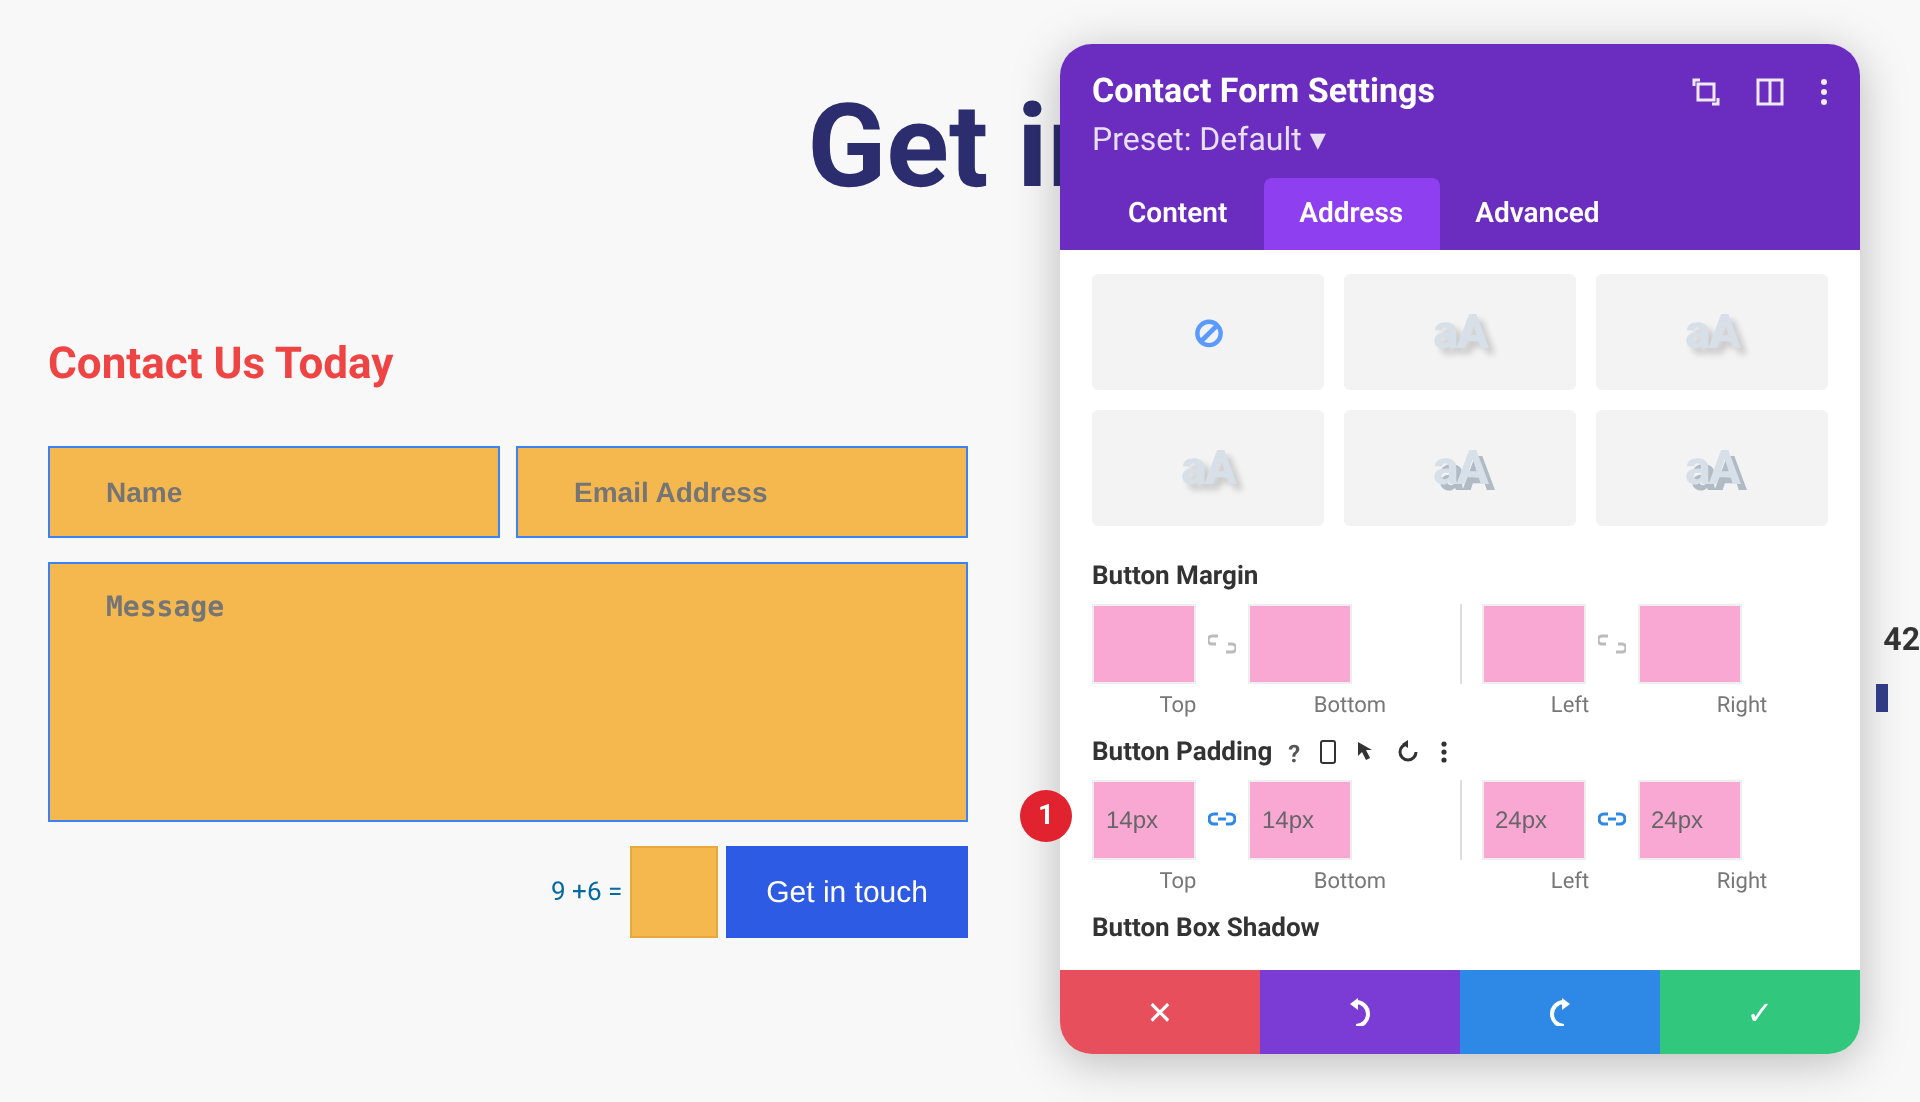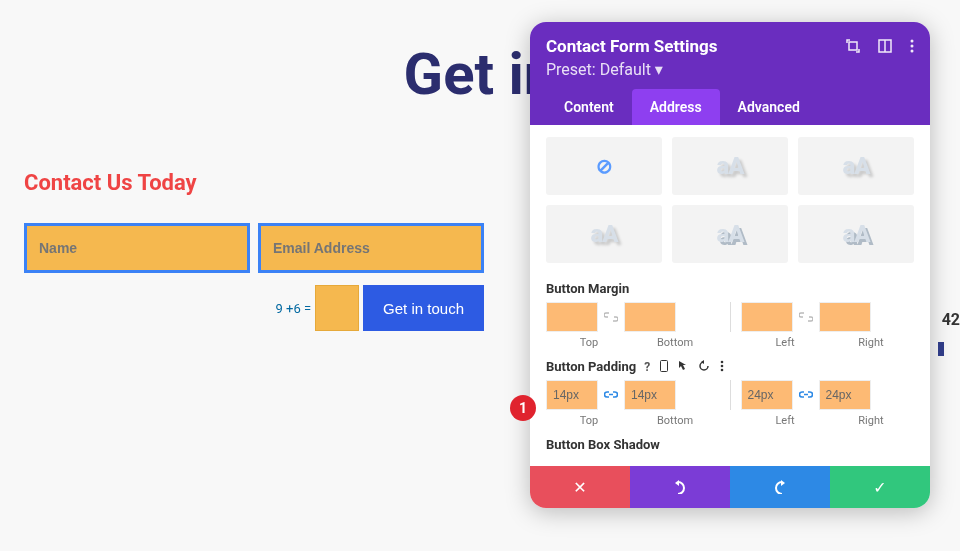--- a/index.html
+++ b/index.html
@@ -26,22 +26,22 @@
   }
   .form-heading {
     color: #ef4444;
     font-size: 22px;
     font-weight: 700;
     margin-bottom: 28px;
   }
   .row { display: flex; gap: 8px; margin-bottom: 12px; }
   .field {
     background: #f5b84f;
-    border: 3px solid #3b82f6;
-    padding: 14px 12px;
+    border: 1px solid #3b82f6;
+    padding: 14px 28px;
     font-size: 14px;
     font-weight: 700;
     color: #1e1e1e;
     flex: 1;
   }
   .field.half { width: 50%; }
   textarea.field { height: 130px; resize: none; }
   .submit-row {
     display: flex;
     align-items: center;
@@ -119,21 +119,21 @@
     display:flex; align-items:center; gap:8px;
   }
   .sl-icons { display:flex; gap:10px; color:#555; font-size:12px; }
   .sl-icons span { cursor:pointer; }
 
   .spacing {
     display:flex; align-items:stretch; gap:0; margin-bottom:4px;
   }
   .sp-half { display:flex; flex:1; align-items:center; }
   .sp-input {
-    width: 52px; height:30px; border:1px solid #eee; background:#fdba74;
+    width: 52px; height:40px; border:1px solid #eee; background:#f9a8d4;
     font-size:12px; color:#666; padding:0 6px;
   }
   .sp-link {
     width:26px; height:30px; display:flex; align-items:center; justify-content:center;
     color:#2d89e5; font-size:12px; background:#fff; cursor:pointer;
   }
   .sp-divider { width:1px; background:#ddd; margin:0 10px; }
   .sp-labels { display:flex; font-size:11px; color:#777; margin-top:4px; margin-bottom:10px; }
   .sp-labels > div { flex:1; text-align:center; }
   .sp-labels .gap { width:24px; flex:none; }
@@ -167,20 +167,23 @@
 </head>
 <body>
 
 <div class="page-title">Get in</div>
 
 <div class="form-area">
   <div class="form-heading">Contact Us Today</div>
   <div class="row">
     <input class="field half" placeholder="Name" style="">
     <input class="field half" placeholder="Email Address" style="">
+  </div>
+  <div class="row">
+    <textarea class="field" placeholder="Message" style=""></textarea>
   </div>
   <div class="submit-row">
     <span class="captcha-text">9 +6 =</span>
     <input class="captcha-box" style="">
     <button class="submit-btn">Get in touch</button>
   </div>
 </div>
 
 <div class="panel">
   <div class="panel-header">

